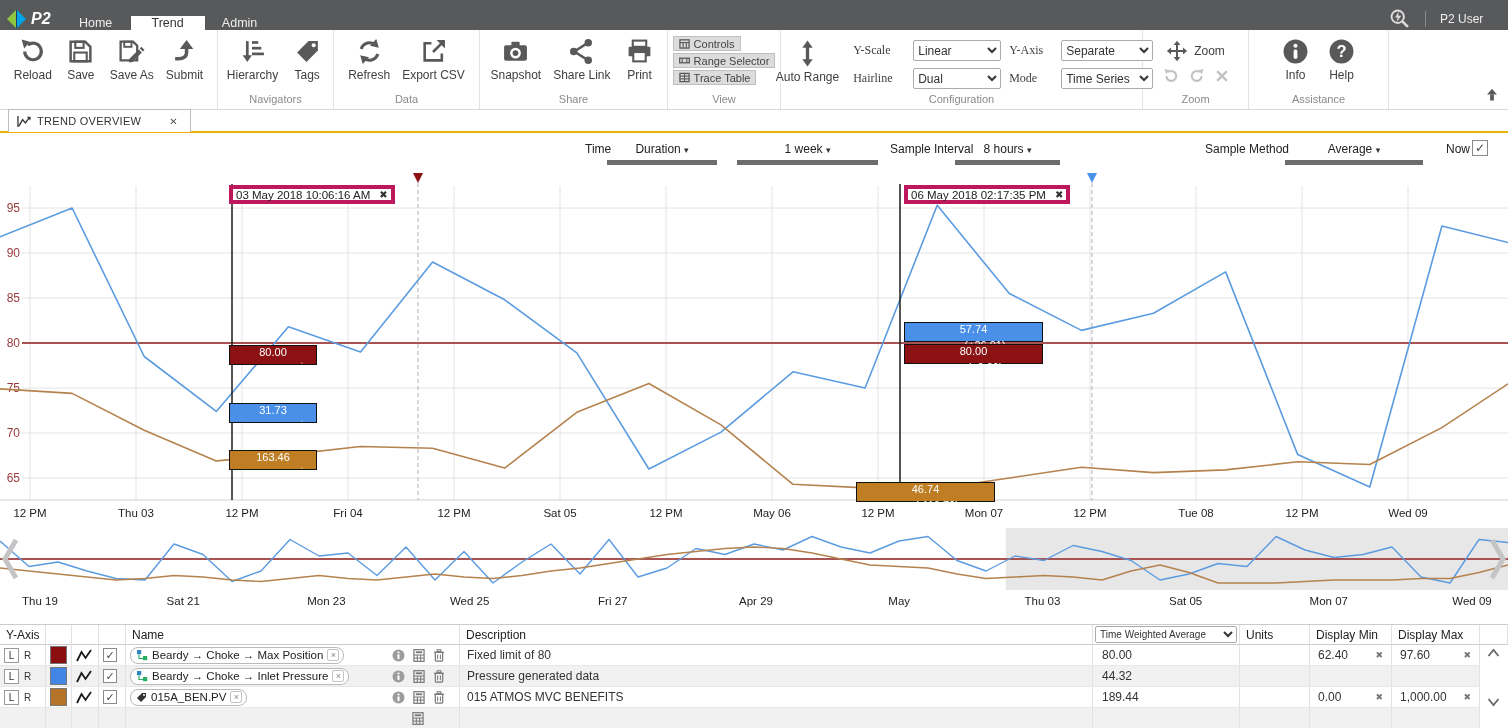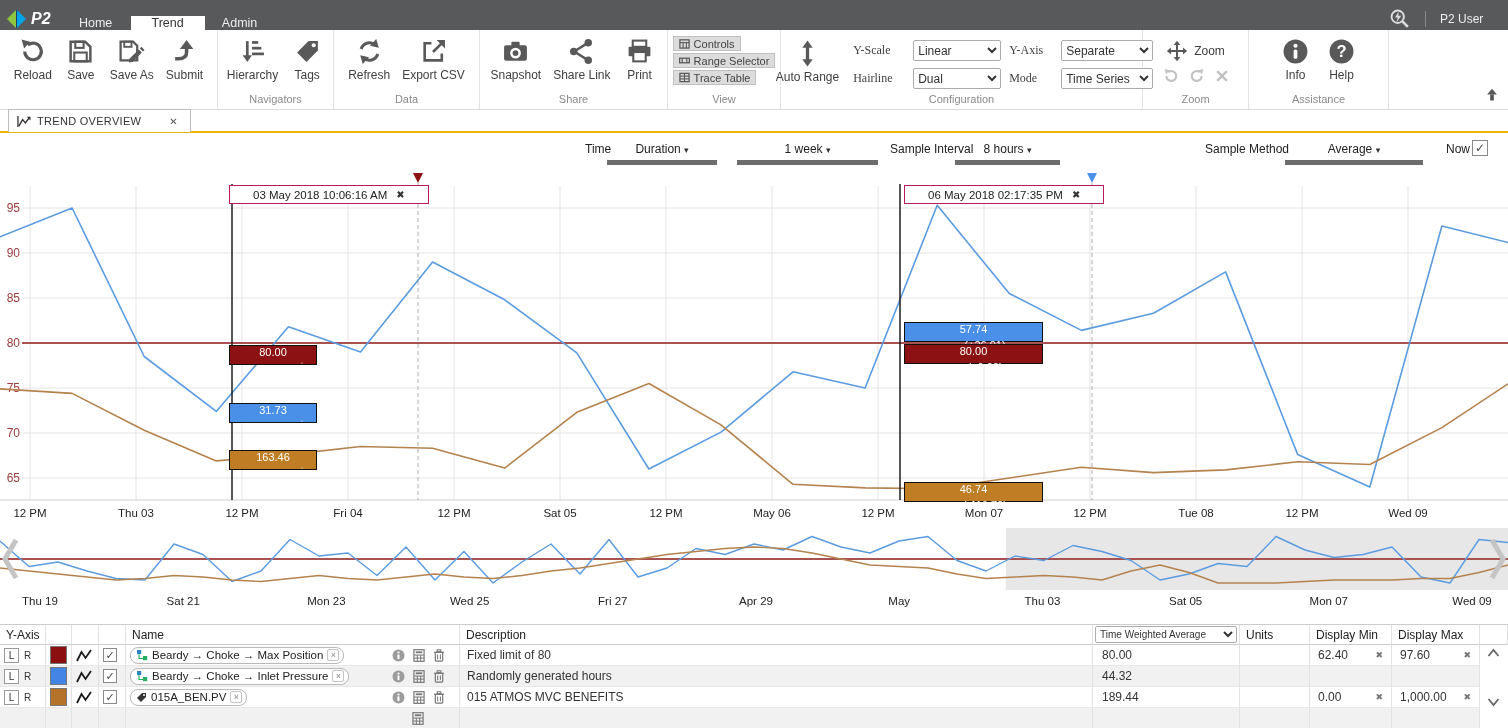--- a/index.html
+++ b/index.html
@@ -55,22 +55,22 @@
   .caret { font-size:9px; color:#333; }
   .cbx { position:absolute; width:16px; height:16px; border:1px solid #8a8a8a; background:#fff;
     font-size:12px; color:#444; line-height:14px; text-align:center; cursor:pointer; }
 
   
   .main-chart { position:relative; height:355px; }
   .mini-chart { position:relative; height:62px; margin-top:3px; }
   .mini-labels { height:22px; }
   .gapstrip { height:12px; }
   svg.block { display:block; }
-  .cursor-label { position:absolute; top:15px; height:19px; background:#fff; border:1px solid #be185d;
-    display:flex; align-items:center; padding:0 23px; gap:9px; font-size:11.5px; color:#222; white-space:nowrap; }
+  .cursor-label { position:absolute; top:15px; height:19px; background:#fff; border:4px solid #be185d;
+    display:flex; align-items:center; padding:0 3px; gap:9px; font-size:11.5px; color:#222; white-space:nowrap; }
   .clx { font-size:10px; color:#333; cursor:pointer; }
   .vbox { position:absolute; height:20px; border:1.5px solid #111; color:#fff; display:flex; align-items:center;
     padding:0 6px; font-size:11px; gap:4px;flex-direction:column; }
   .vbox .val { }
   .vbox .delta { margin-left:23px; }
   .vbox svg { margin-left:auto; }
 
   
   .trend-table { display:grid; border-top:1px solid #ccc;
     grid-template-columns:46px 26px 27px 27px 334px 633px 147px 70px 82px 88px 28px;
@@ -494,21 +494,21 @@
     </svg>
   </div>
   <div class="vbox" style="left: 904px; top: 174px; width: 139px; background-color: rgb(139, 17, 19);">
     <span class="val">80.00</span>
     <span class="delta">(+0.00)</span>
     <svg width="16" height="14" viewBox="0 0 16 14">
       <ellipse cx="8" cy="5.5" rx="6.5" ry="5" fill="none" stroke="#fff" stroke-width="1.4"></ellipse>
       <path d="M4.5 9.5 L2.5 13.5 L9 10" fill="none" stroke="#fff" stroke-width="1.4"></path>
     </svg>
   </div>
-  <div class="vbox" style="left: 904px; top: 312px; width: 139px; background-color: rgb(191, 126, 36);">
+  <div class="vbox" style="left: 856px; top: 312px; width: 139px; background-color: rgb(191, 126, 36);">
     <span class="val">46.74</span>
     <span class="delta">(-116.72)</span>
     <svg width="16" height="14" viewBox="0 0 16 14">
       <ellipse cx="8" cy="5.5" rx="6.5" ry="5" fill="none" stroke="#fff" stroke-width="1.4"></ellipse>
       <path d="M4.5 9.5 L2.5 13.5 L9 10" fill="none" stroke="#fff" stroke-width="1.4"></path>
     </svg>
   </div>
 </div>
 
 <div class="mini-chart">
@@ -665,21 +665,21 @@
       </svg>
       <svg width="12" height="13" viewBox="0 0 13 14">
         <line x1="1" y1="3.5" x2="12" y2="3.5" stroke="#777" stroke-width="1.3"></line>
         <rect x="4.5" y="0.8" width="4" height="2" fill="none" stroke="#777" stroke-width="1.1"></rect>
         <rect x="2.5" y="3.5" width="8" height="9.5" rx="1" fill="none" stroke="#777" stroke-width="1.3"></rect>
         <line x1="5" y1="6" x2="5" y2="11" stroke="#777" stroke-width="1.1"></line>
         <line x1="8" y1="6" x2="8" y2="11" stroke="#777" stroke-width="1.1"></line>
       </svg>
     </span>
   </div>
-  <div class="td alt" style="padding-left:7px">Randomly generated hours</div>
+  <div class="td alt" style="padding-left:7px">Pressure generated data</div>
   <div class="td alt" style="padding-left:9px">44.32</div>
   <div class="td alt"></div>
   <div class="td alt">
       <span></span>
     </div>
   <div class="td alt">
       <span></span>
     </div>
 
   <div class="td">

